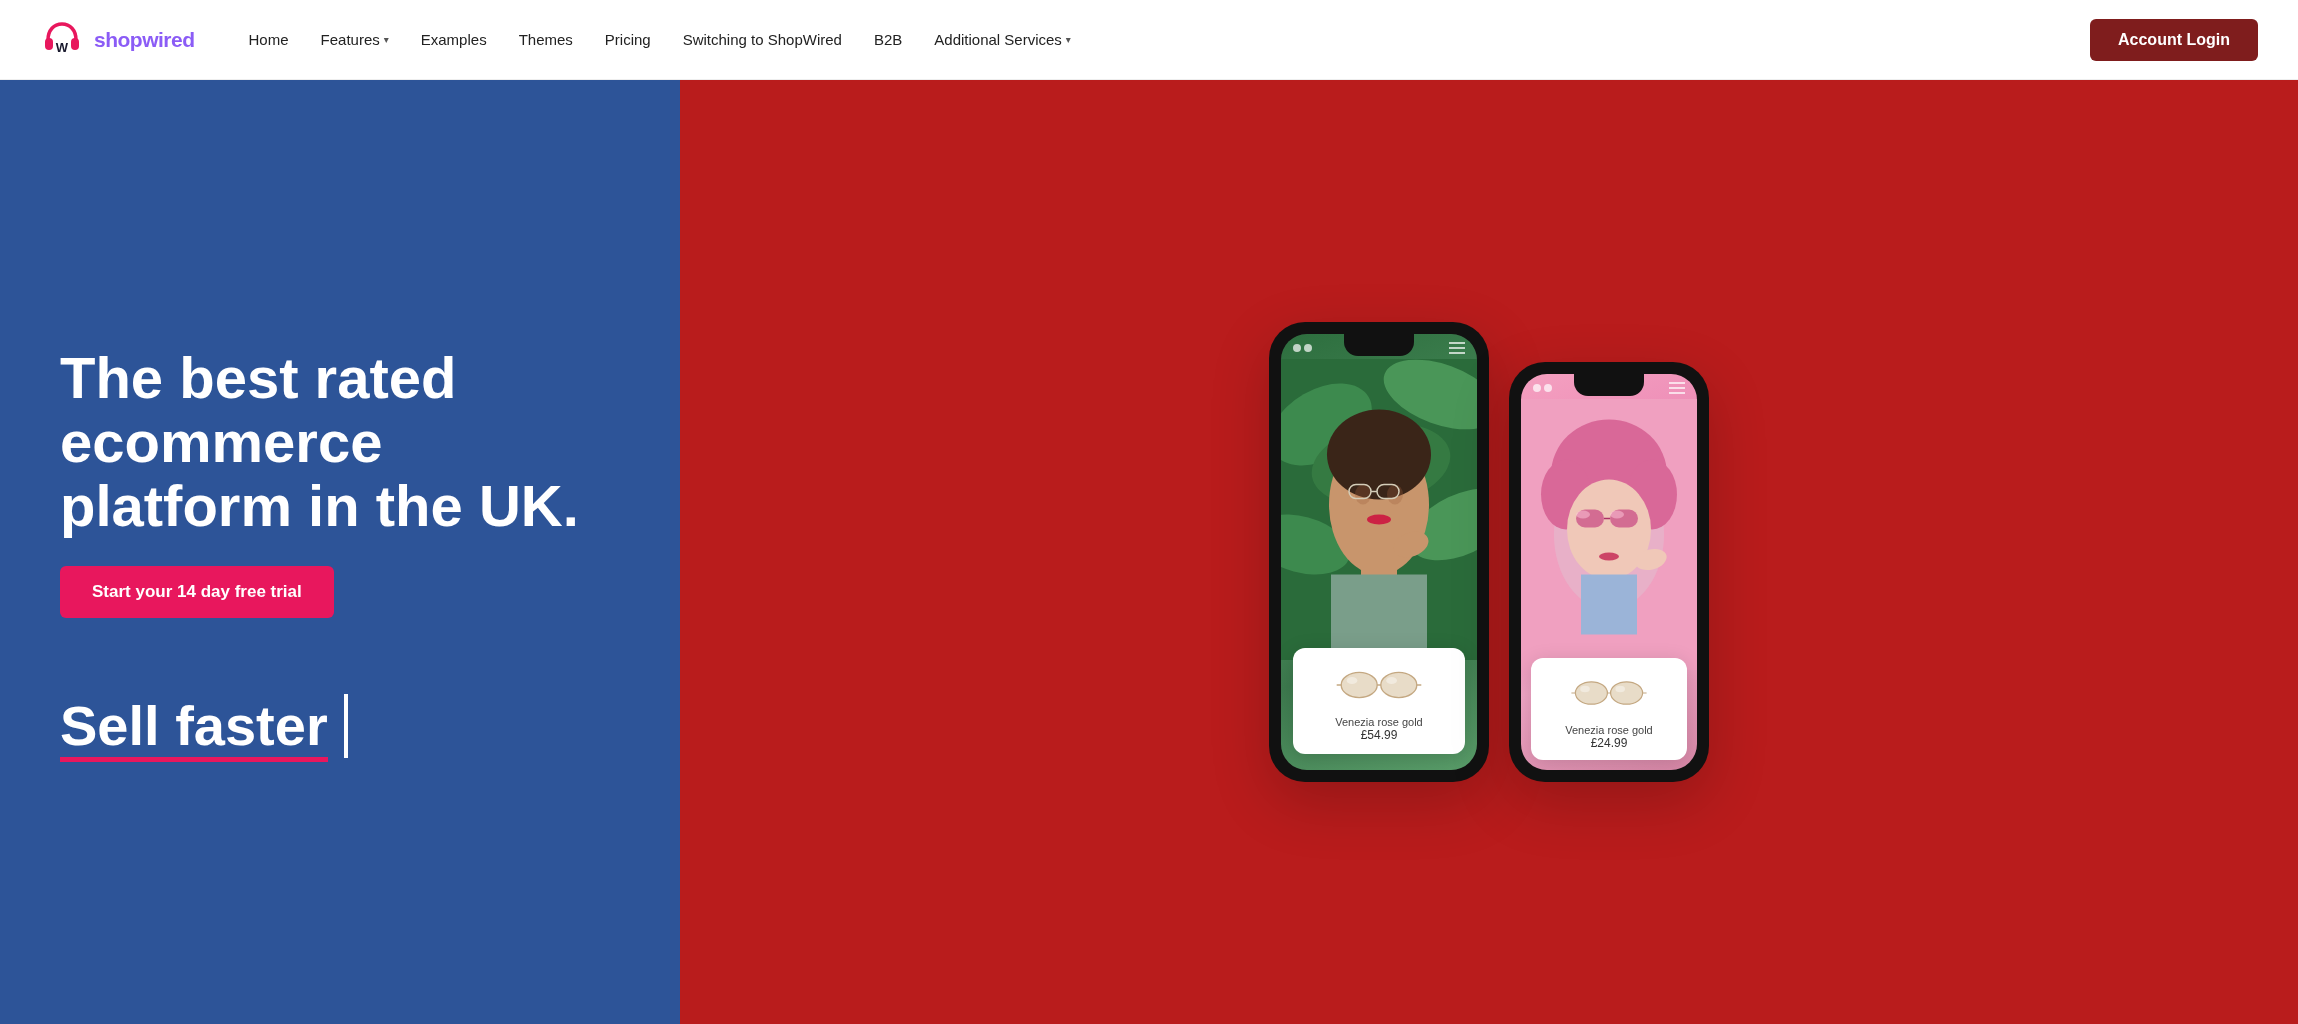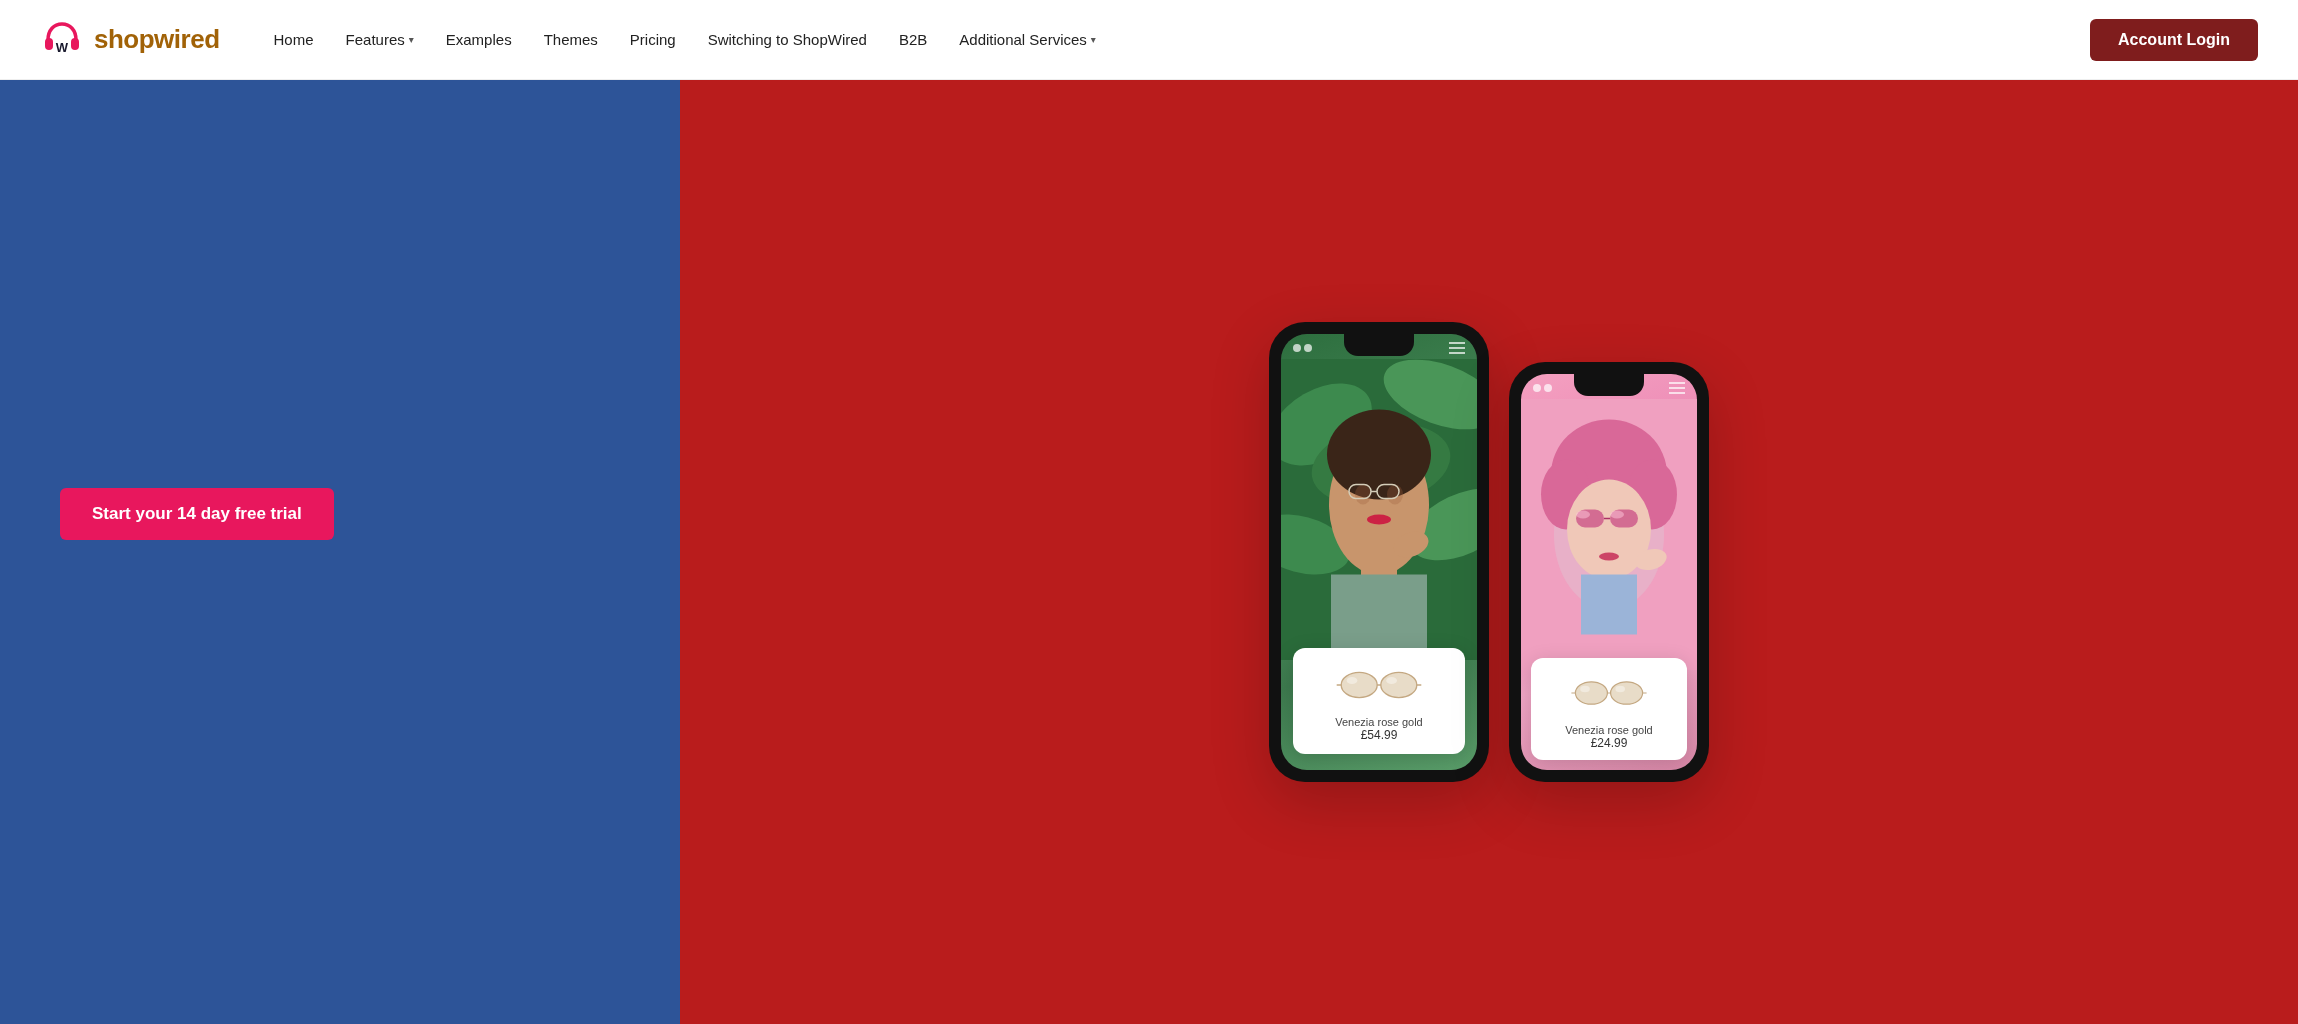--- a/index.html
+++ b/index.html
@@ -21,23 +21,23 @@
       align-items: center;
       gap: 10px;
       margin-right: 40px;
       text-decoration: none;
     }
     .logo-icon {
       width: 44px;
       height: 44px;
     }
     .logo-text {
-      font-size: 26px;
+      font-size: 21px;
       font-weight: 700;
-      color: #a16207;
+      color: #8b5cf6;
       letter-spacing: -0.5px;
     }
     nav {
       display: flex;
       align-items: flex-end;
       gap: 4px;
       flex: 1;
     }
     .nav-item {
       display: flex;
@@ -332,24 +332,31 @@
       <span class="nav-arrow">▾</span>
     </a>
   </nav>
 
   <button class="account-login-btn">Account Login</button>
 </header>
 
 <div class="main-content">
 
   <div class="hero-left">
+    <h1 class="hero-heading">The best rated ecommerce platform in the UK.</h1>
 
 
     <button class="trial-btn">Start your 14 day free trial</button>
 
+    <div class="sell-faster-container">
+      <div class="sell-faster-underline">
+        <span class="sell-faster-text">Sell faster</span>
+      </div>
+      <span class="cursor-bar"></span>
+    </div>
   </div>
 
   <div class="hero-right">
 
     <div class="phone-mockup phone-large">
       <div class="phone-screen">
         <div class="phone-notch"></div>
 
         <div class="phone1-bg"></div>
 

